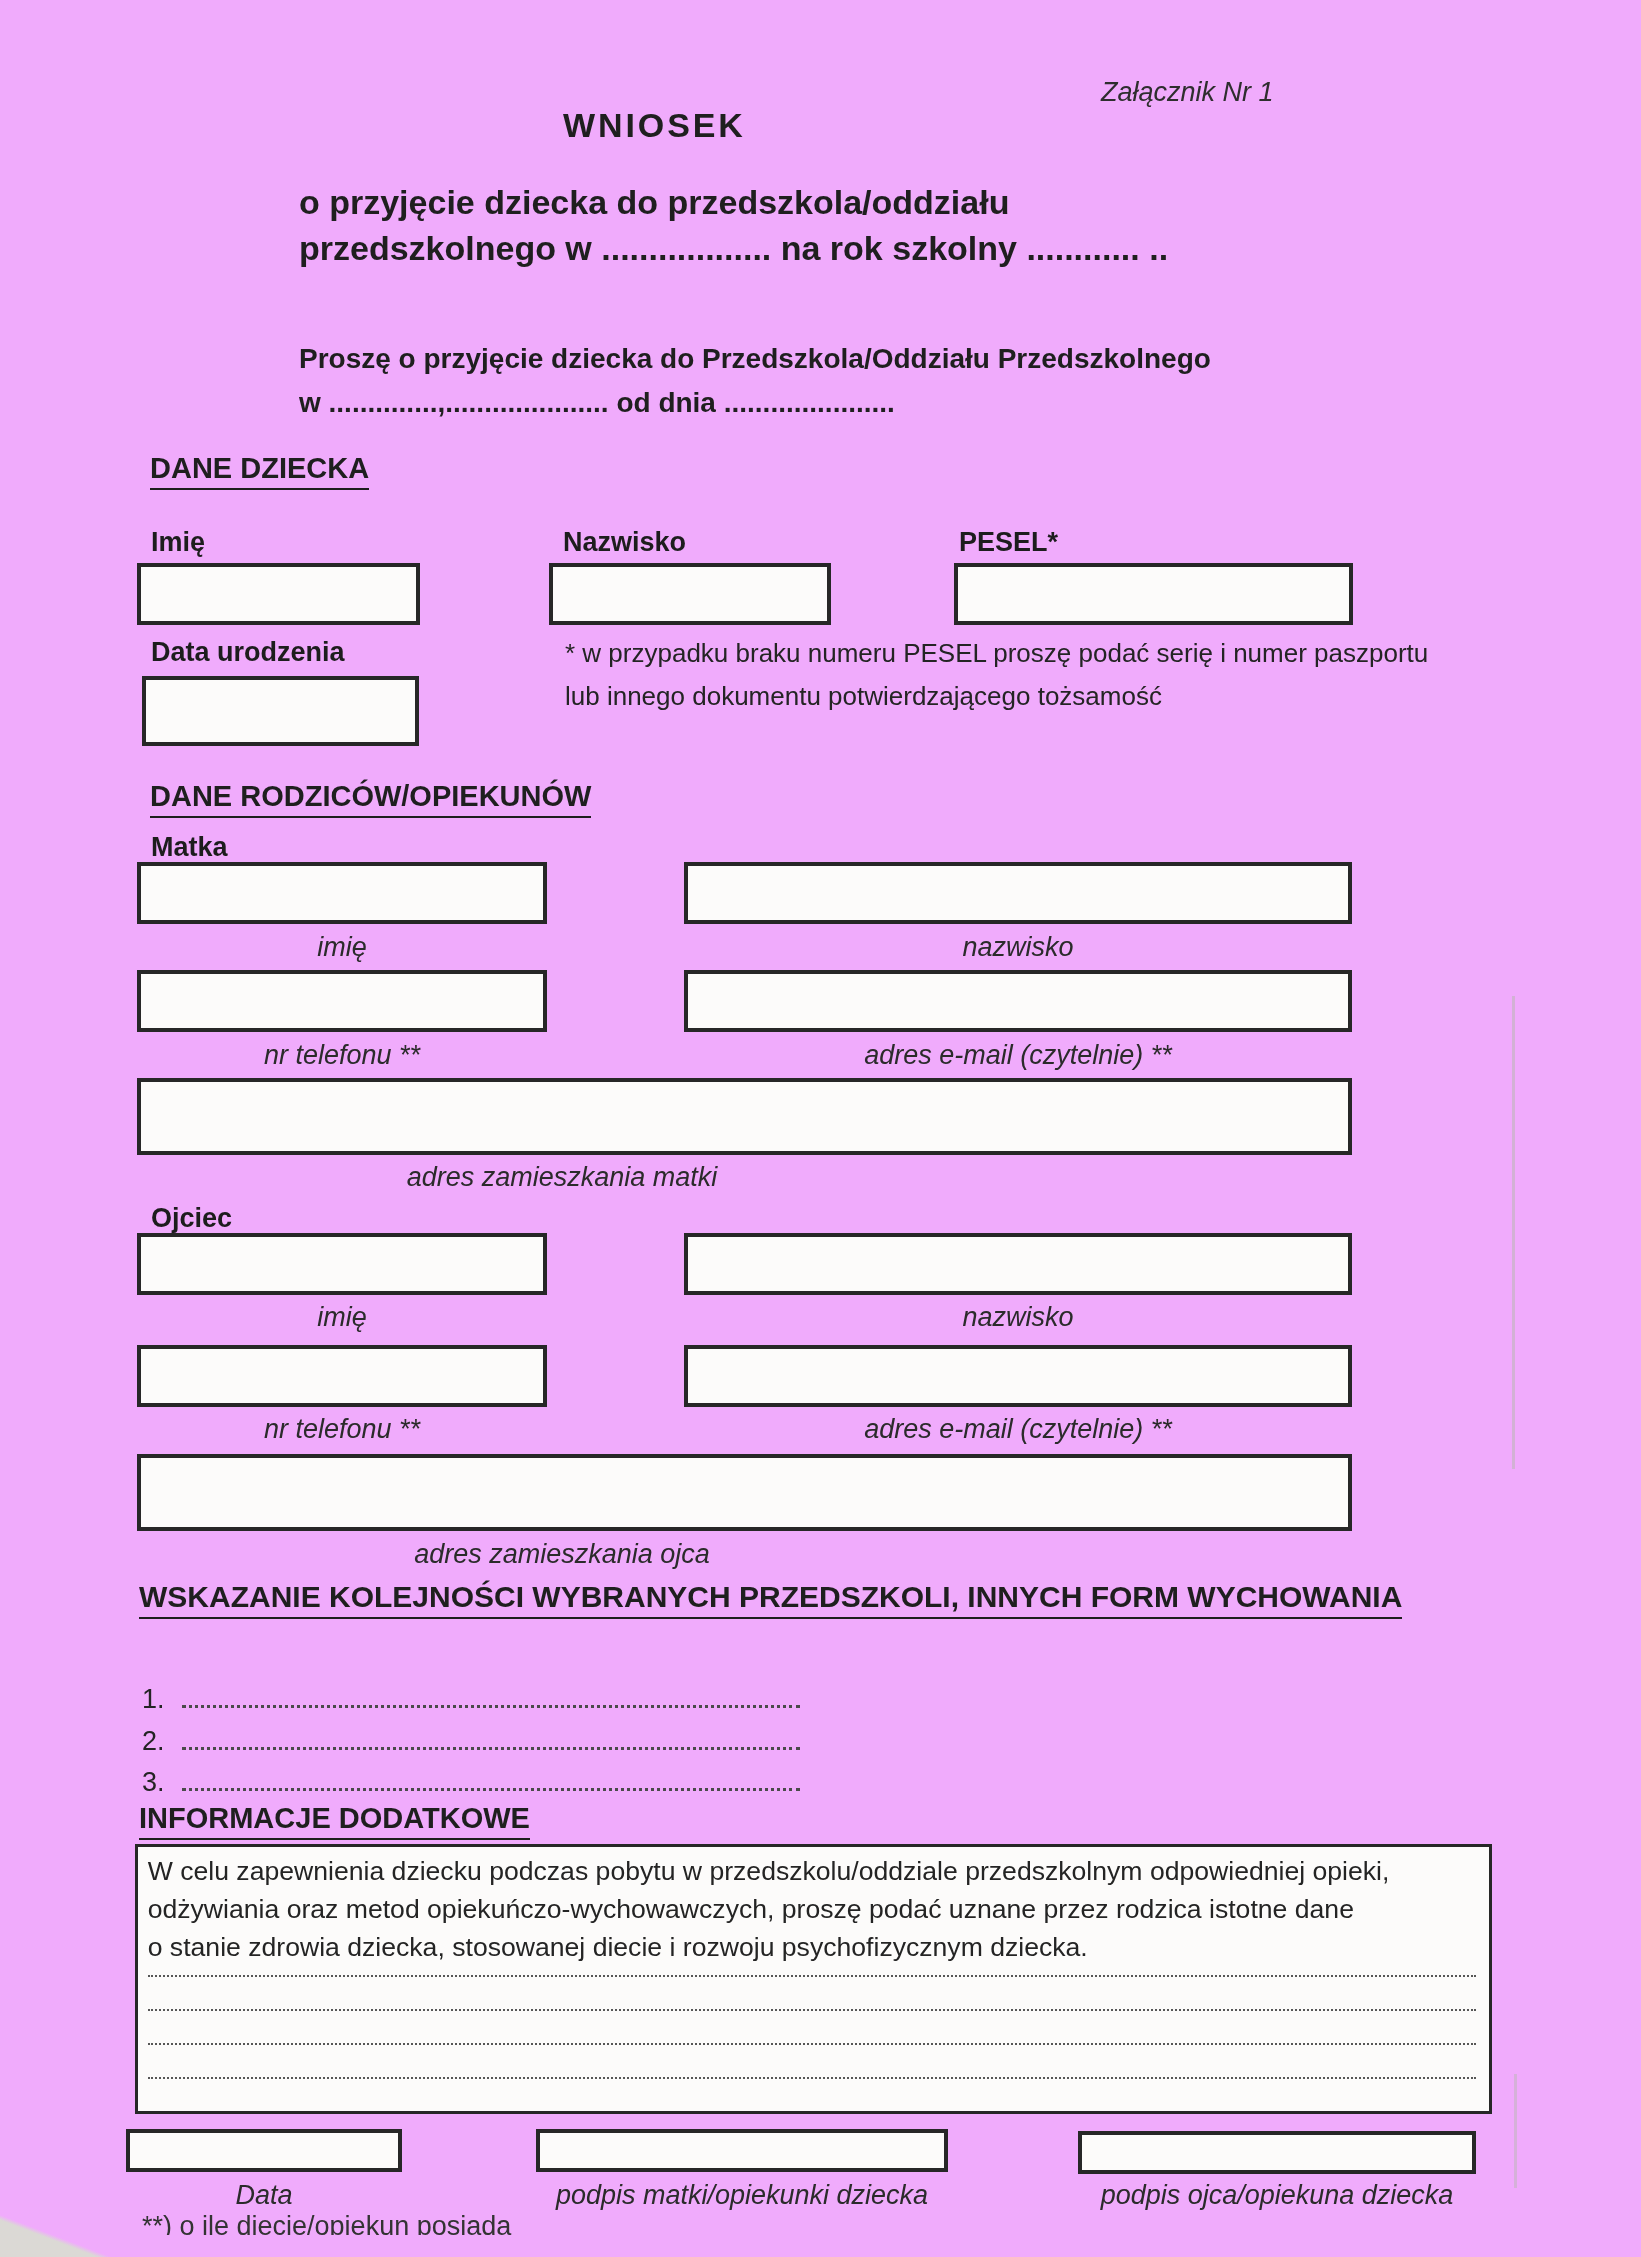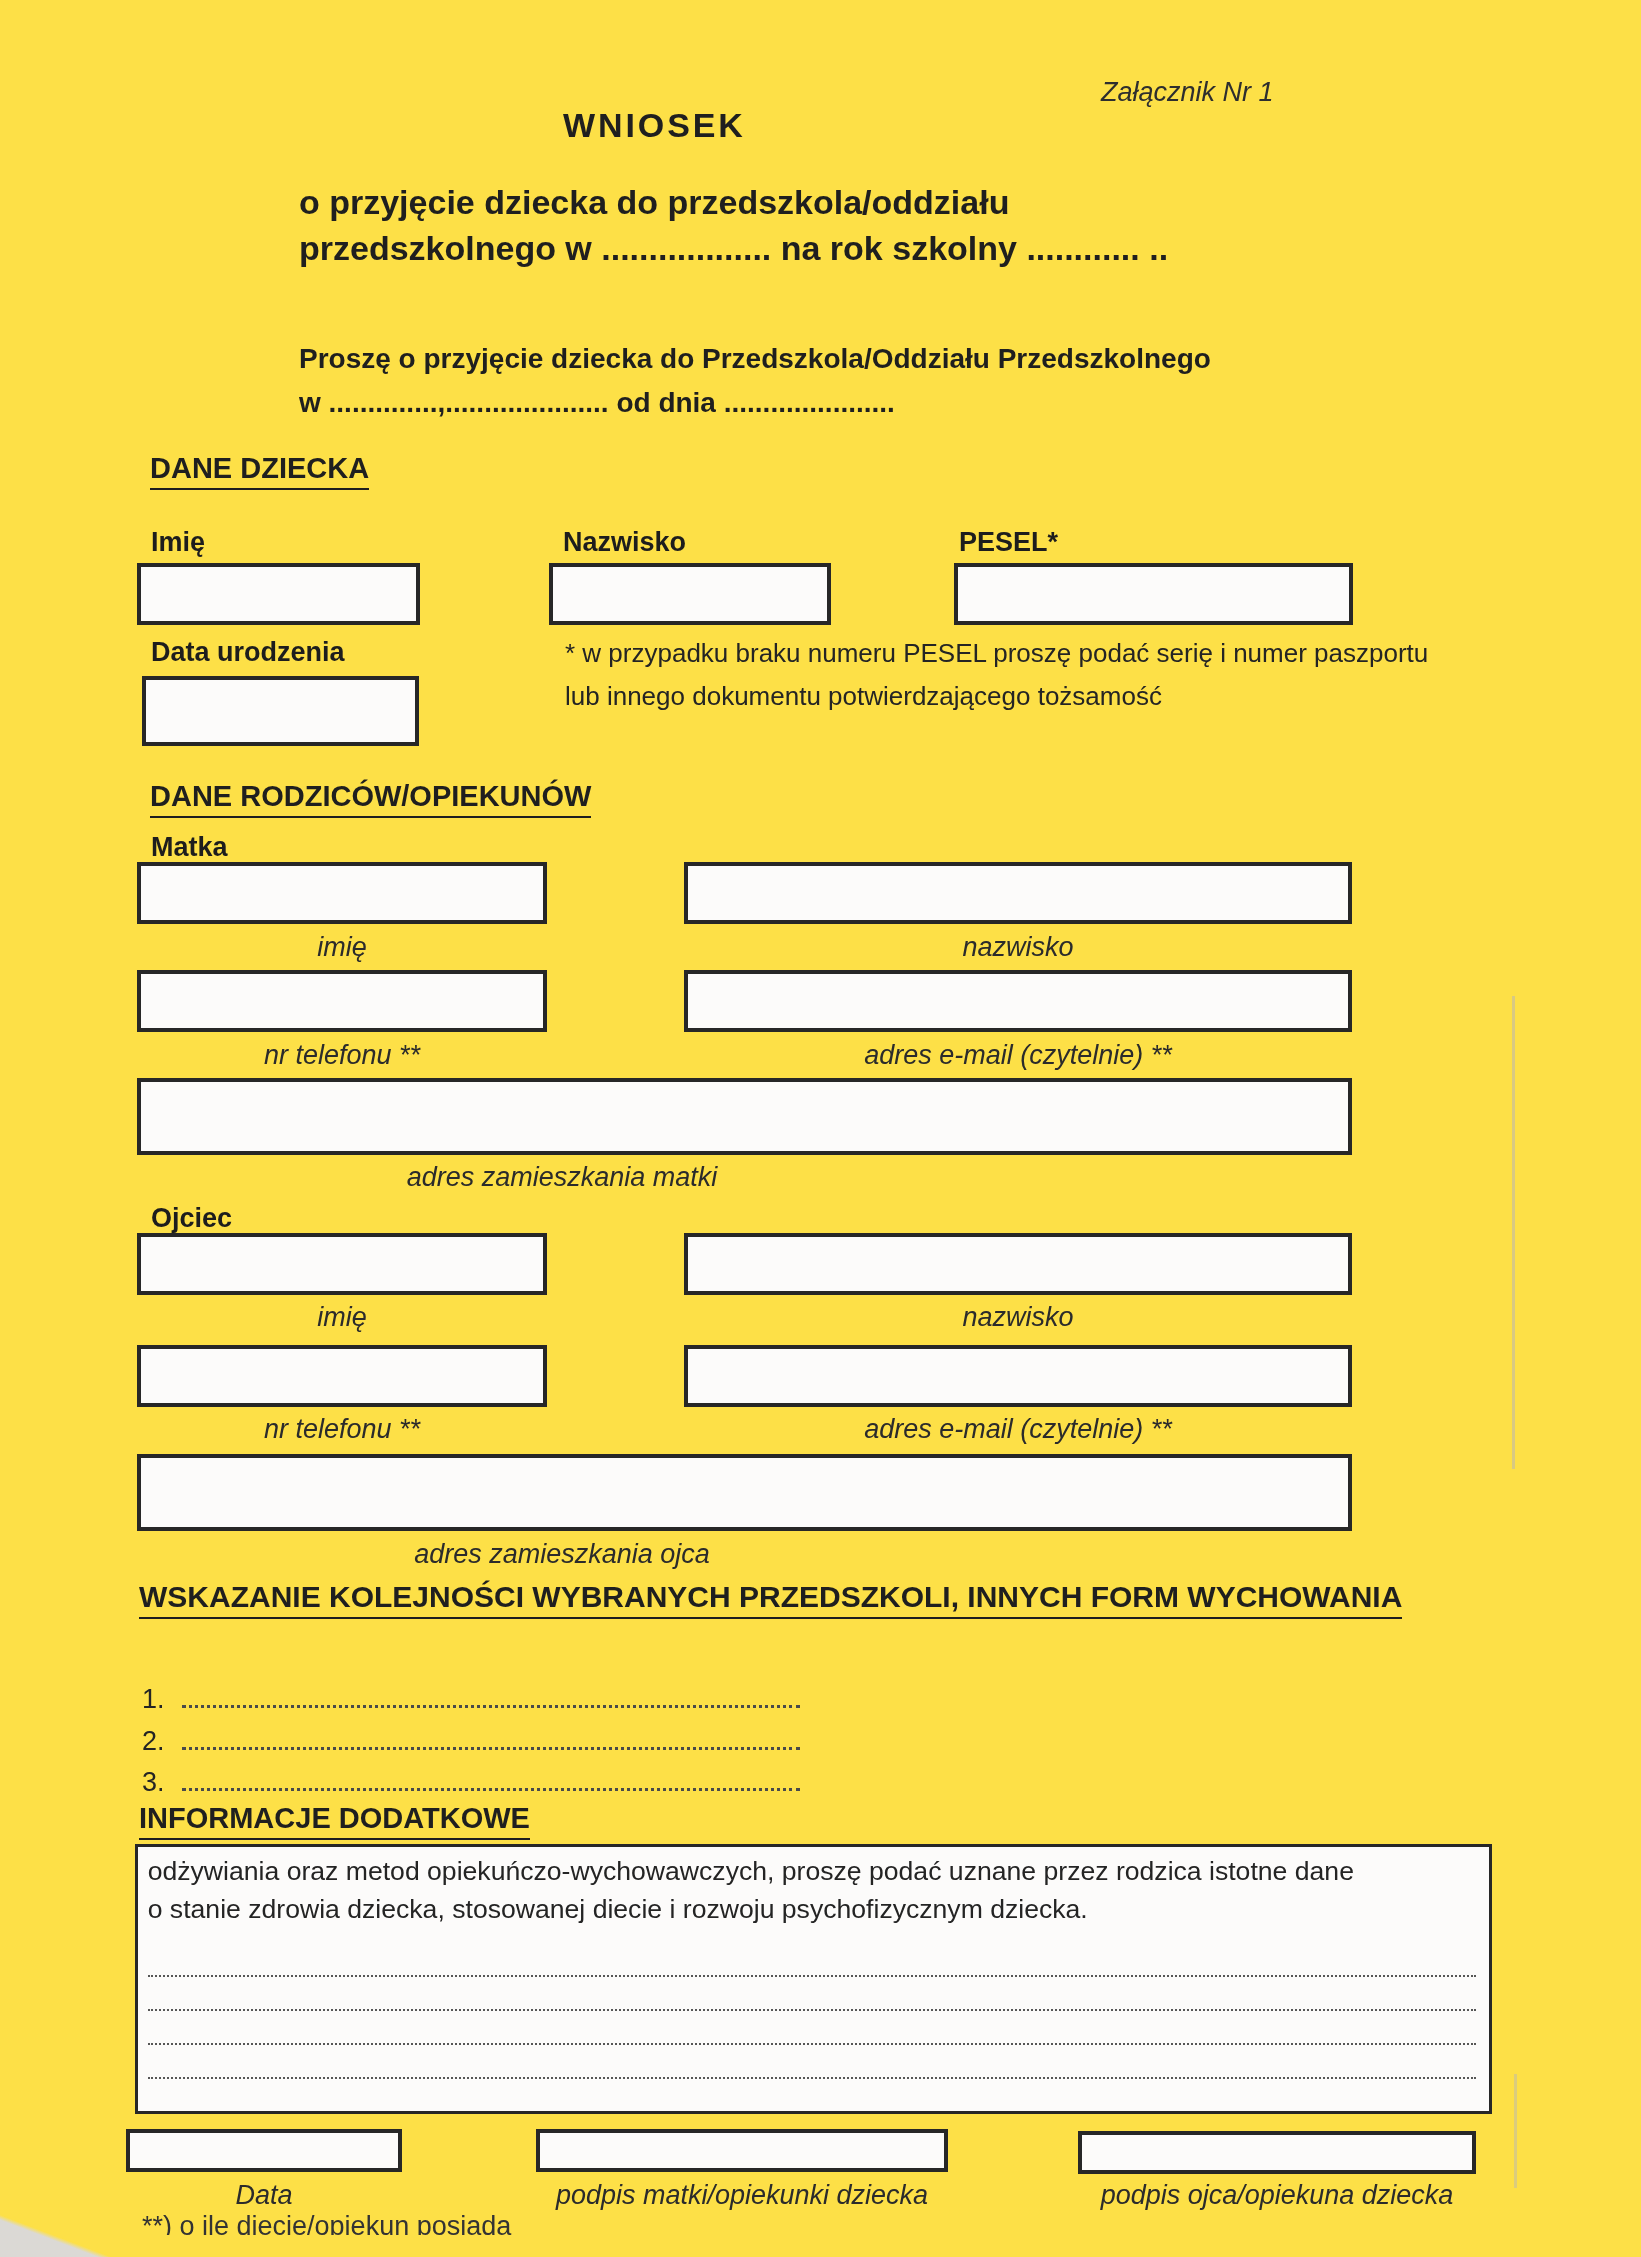--- a/index.html
+++ b/index.html
@@ -1,20 +1,20 @@
 <!DOCTYPE html>
 <html><head>
 <meta charset="utf-8">
 <style>
   html,body { margin:0; padding:0; background:#d9d7d3; }
   .page {
     position:relative;
     width:1641px; height:2257px;
     margin:0 auto;
-    background:#fde047;
+    background:#f0abfc;
     overflow:hidden;
     font-family:"Liberation Sans","DejaVu Sans",sans-serif;
     color:#1f1f1f;
   }
   .abs { position:absolute; }
   .it { font-style:italic; }
   .u-inline { display:inline-block; border-bottom:2.9px solid #1e1e1e; padding-bottom:3px; }
   .box {
     position:absolute;
     border:4.8px solid #272727;
@@ -134,20 +134,21 @@
     <span>3.</span>
     <span class="dots-line" style="width:618px; margin-left:9.7px;"></span>
   </div>
 
   <div class="abs" style="left:139px; top:1802px;">
     <span class="sect u-inline">INFORMACJE DODATKOWE</span>
   </div>
 
   <div class="box thinbox" style="left:135px; top:1844px; width:1357px; height:270px;">
     <div style="padding:4.8px 9.7px; font-size:26.6px; line-height:38px; color:#242424;">
+      <div>W celu zapewnienia dziecku podczas pobytu w przedszkolu/oddziale przedszkolnym odpowiedniej opieki,</div>
       <div>odżywiania oraz metod opiekuńczo-wychowawczych, proszę podać uznane przez rodzica istotne dane</div>
       <div>o stanie zdrowia dziecka, stosowanej diecie i rozwoju psychofizycznym dziecka.</div>
     </div>
     <div class="info-dotted" style="top:128px;"></div>
     <div class="info-dotted" style="top:162px;"></div>
     <div class="info-dotted" style="top:196px;"></div>
     <div class="info-dotted" style="top:230px;"></div>
   </div>
 
   <div class="box" style="left:126px; top:2129px; width:276px; height:43px;"></div>

